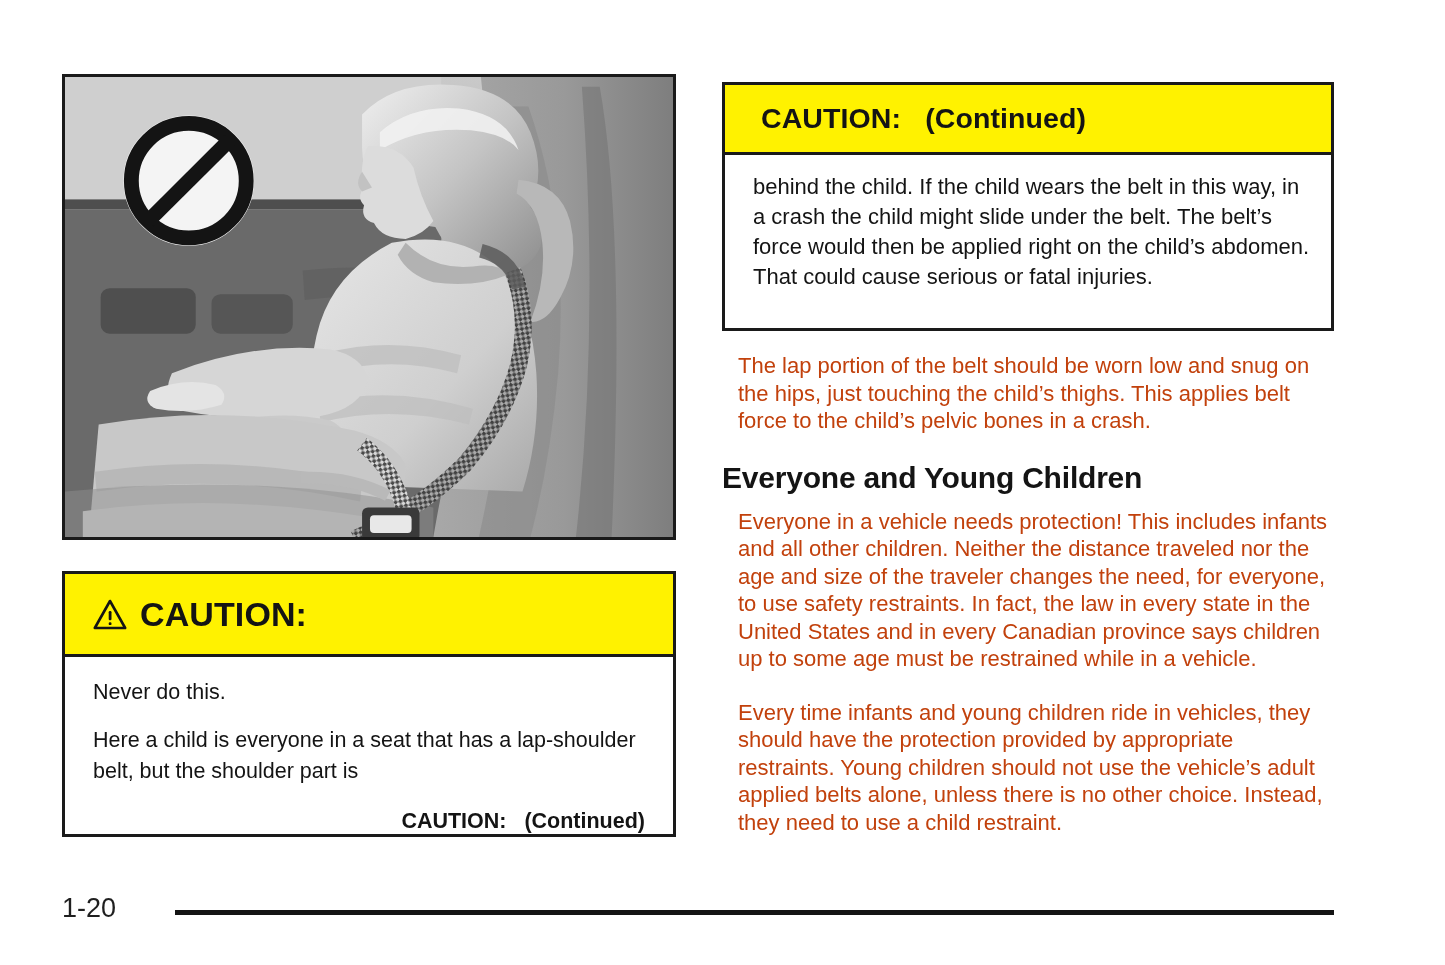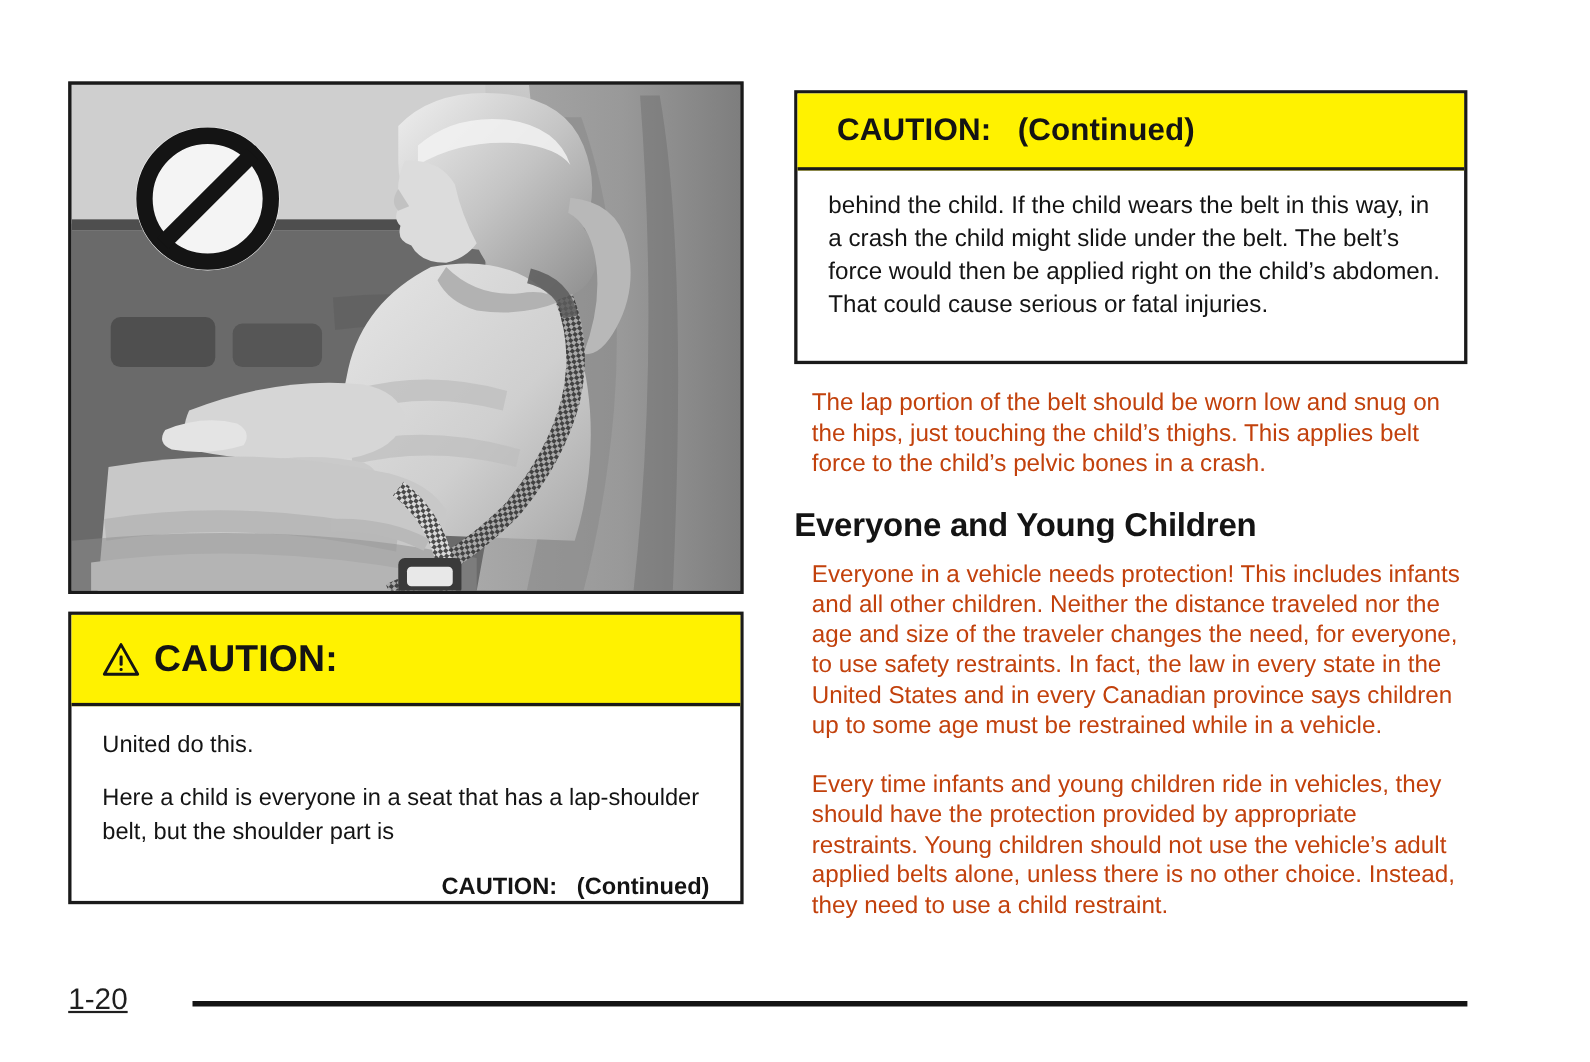--- a/index.html
+++ b/index.html
@@ -63,21 +63,21 @@
   .caution-body p {
     margin: 0 0 17px 0;
     font-weight: normal;
     color: #141414;
   }
   .caution-body p:last-child { margin-bottom: 0; }
 
   
   #caution-left {
     left: 62px;
-    top: 556px;
+    top: 571px;
     width: 614px;
     height: 266px;
   }
   #caution-left .caution-header { height: 83px; }
   #caution-left .caution-header-title { font-size: 34px; }
   #caution-left .caution-body { padding-top: 20px; font-size: 21.5px; line-height: 31px; }
   #caution-left .continued-line {
     text-align: right;
     font-weight: bold;
     font-size: 21.5px;
@@ -131,21 +131,20 @@
     top: 893px;
     width: 1272px;
     height: 40px;
   }
   .page-number {
     position: absolute;
     left: 0;
     top: 0;
     font-size: 27px;
     color: #1f1f1f;
-    text-decoration: underline;
   }
   .footer-rule {
     position: absolute;
     left: 113px;
     top: 17px;
     width: 1159px;
     height: 5px;
     background: #141414;
   }
 </style>
@@ -248,21 +247,21 @@
 <div class="caution-box" id="caution-left">
   <div class="caution-header">
     <svg class="warn-tri" viewBox="0 0 34 31">
       <path d="M17 2 L32.2 29 L1.8 29 Z" fill="none" stroke="#141414" stroke-width="2.6" stroke-linejoin="round"></path>
       <rect x="15.7" y="12" width="2.8" height="9.2" rx="1.2" fill="#141414"></rect>
       <rect x="15.7" y="23.2" width="2.8" height="2.9" rx="1.2" fill="#141414"></rect>
     </svg>
     <span class="caution-header-title">CAUTION:</span>
   </div>
   <div class="caution-body">
-    <p>United do this.</p>
+    <p>Never do this.</p>
     <p>Here a child is everyone in a seat that has a lap-shoulder belt, but the shoulder part is</p>
     <p class="continued-line">CAUTION:   (Continued)</p>
   </div>
 </div>
 
 <div class="caution-box" id="caution-right">
   <div class="caution-header">
     <span class="caution-header-title">CAUTION:   (Continued)</span>
   </div>
   <div class="caution-body">

